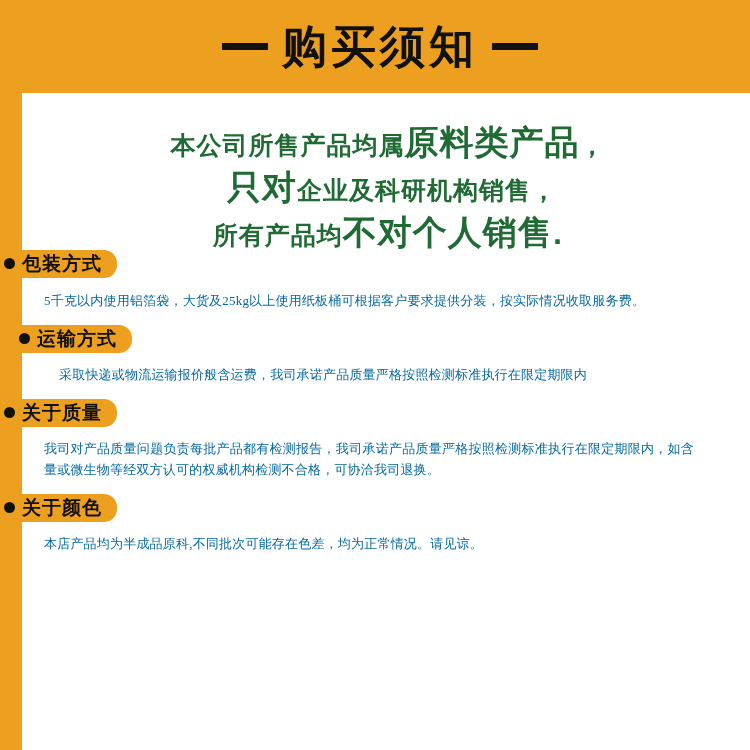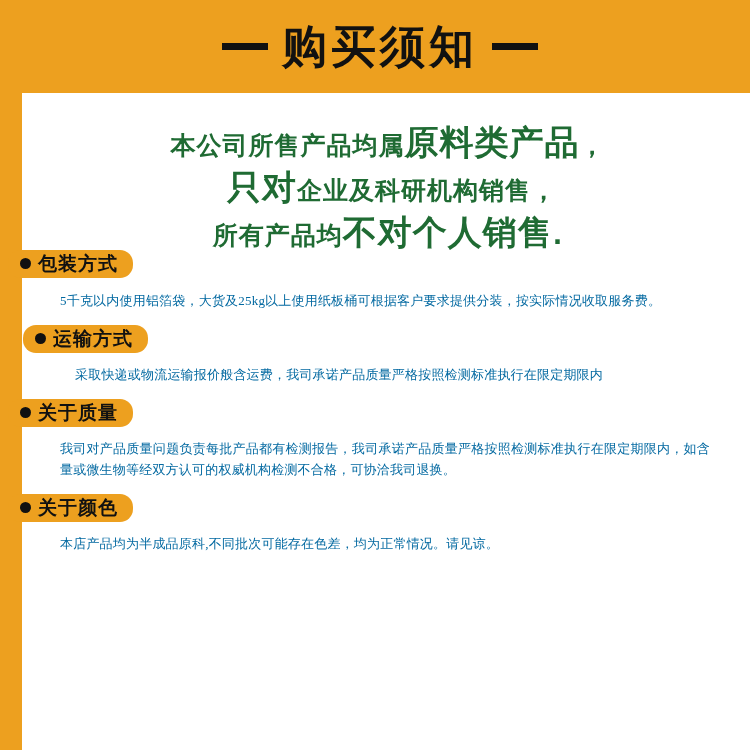--- a/index.html
+++ b/index.html
@@ -86,21 +86,21 @@
     font-size: 34px;
     letter-spacing: 1px;
   }
   .intro-line.l1 { padding-left: 4px; }
   .intro-line.l2 { padding-left: 12px; }
   .intro-line.l3 { padding-left: 4px; }
 
   
   .sections {
     position: absolute;
-    left: 22px;
+    left: 6px;
     top: 250px;
     width: 728px;
   }
   .section {
     margin-bottom: 6px;
   }
   .tag {
     display: inline-flex;
     align-items: center;
     gap: 7px;

